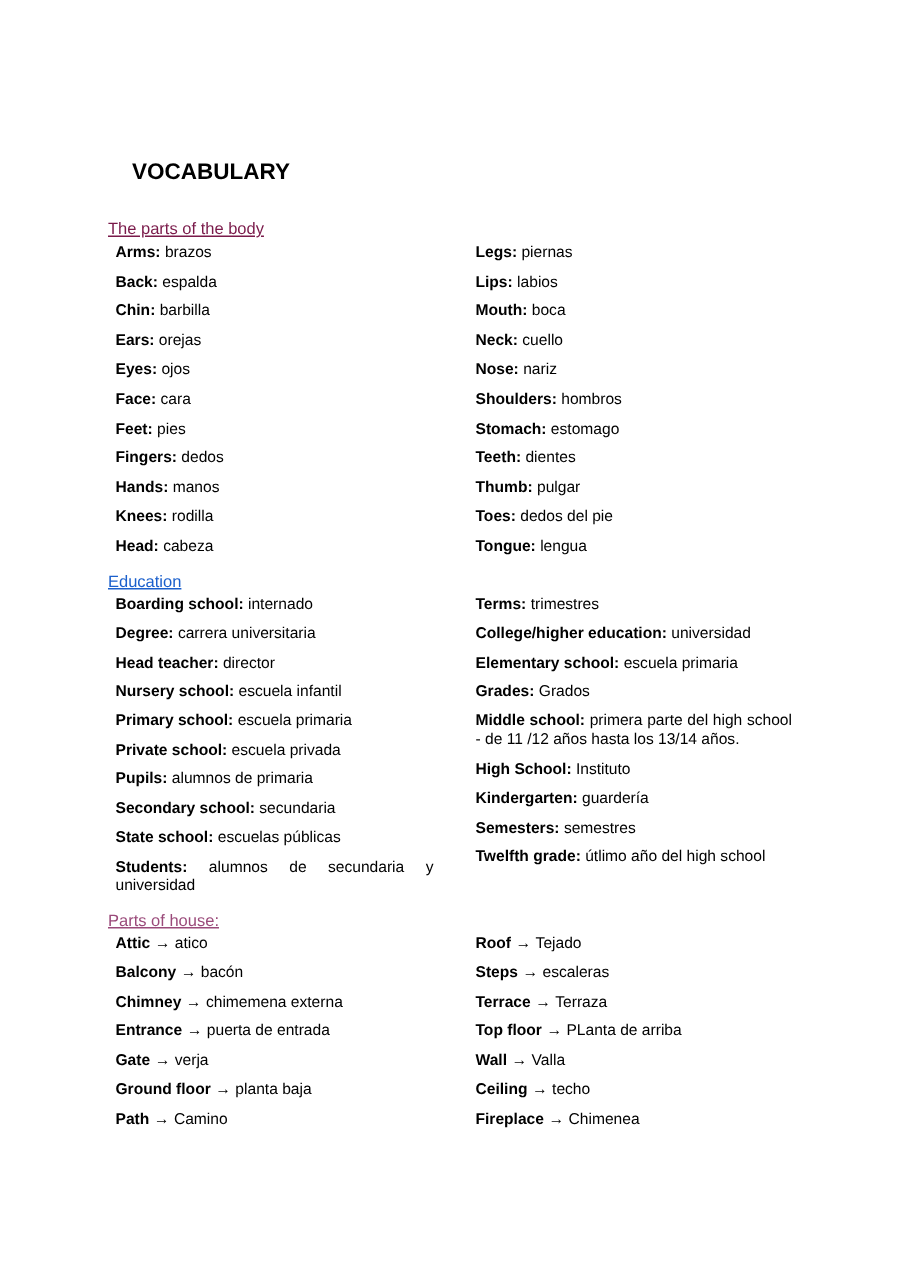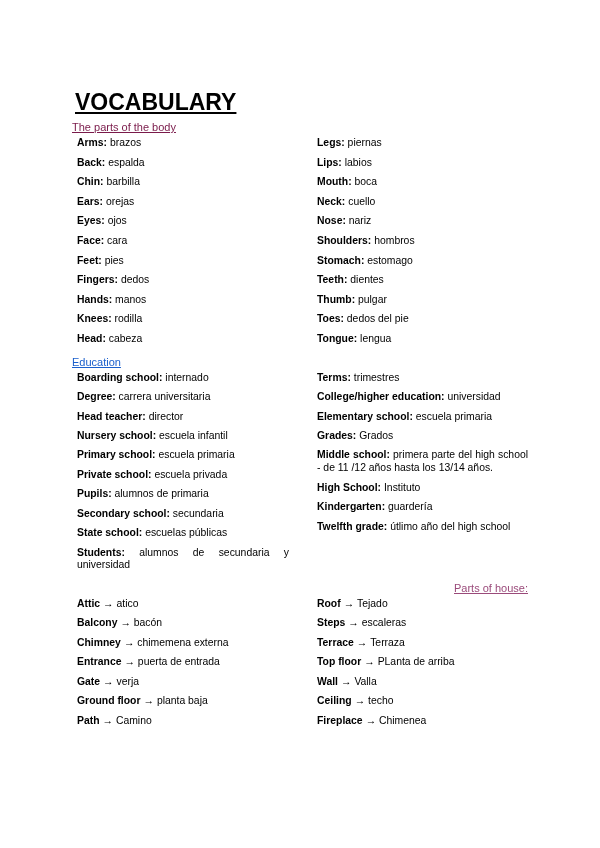--- a/index.html
+++ b/index.html
@@ -1,19 +1,19 @@
 <!DOCTYPE html>
 <html><head>
   <meta charset="utf-8">
   <style>
     html, body { margin: 0; padding: 0; background: #ffffff; }
     body { width: 600px; height: 848px; position: relative; overflow: hidden;
            font-family: "Liberation Sans", sans-serif; color: #000; }
     .page { position: absolute; left: 72px; top: 88px; width: 456px; }
-    .title { font-size: 23px; text-decoration: underline; margin: 3px; line-height: 22px; height: 24px; }
+    .title { font-size: 15px; margin: 16px; line-height: 22px; height: 24px; }
     .section-head { font-size: 11px; font-weight: normal; text-decoration: underline; height: 19px; line-height: 19px; }
     .cols { display: flex; justify-content: flex-end; }
     .col { width: 212px; }
     .col.right { width: 211px; margin-left: 28px; }
     .entry { font-size: 10.4px; line-height: 12.6px; margin-bottom: 6.9px; text-align: justify; }
     .entry .term { font-weight: bold; }
     .entry .arrow { margin: 0 3px; }
     .section { margin-bottom: 0; }
     .body-section .entry { margin-bottom: 7px; }
   </style>
@@ -71,27 +71,28 @@
           <div class="entry"><span class="term">Students:</span> <span class="def">alumnos de secundaria y universidad</span></div>
         </div>
       <div class="col right">
           <div class="entry"><span class="term">Terms:</span> <span class="def">trimestres</span></div>
           <div class="entry"><span class="term">College/higher education:</span> <span class="def">universidad</span></div>
           <div class="entry"><span class="term">Elementary school:</span> <span class="def">escuela primaria</span></div>
           <div class="entry"><span class="term">Grades:</span> <span class="def">Grados</span></div>
           <div class="entry"><span class="term">Middle school:</span> <span class="def">primera parte del high school - de 11 /12 años hasta los 13/14 años.</span></div>
           <div class="entry"><span class="term">High School:</span> <span class="def">Instituto</span></div>
           <div class="entry"><span class="term">Kindergarten:</span> <span class="def">guardería</span></div>
+          <div class="entry"><span class="term">Semesters:</span> <span class="def">semestres</span></div>
           <div class="entry"><span class="term">Twelfth grade:</span> <span class="def">útlimo año del high school</span></div>
         </div>
     </div>
   </div>
 
   <div class="section">
-    <div class="section-head" style="color: rgb(154, 74, 122); text-align: right;">Parts of house:</div>
+    <div class="section-head" style="color: rgb(154, 74, 122);">Parts of house:</div>
     <div class="cols">
       <div class="col">
           <div class="entry"><span class="term">Attic</span><span class="arrow">→</span><span class="def">atico</span></div>
           <div class="entry"><span class="term">Balcony</span><span class="arrow">→</span><span class="def">bacón</span></div>
           <div class="entry"><span class="term">Chimney</span><span class="arrow">→</span><span class="def">chimemena externa</span></div>
           <div class="entry"><span class="term">Entrance</span><span class="arrow">→</span><span class="def">puerta de entrada</span></div>
           <div class="entry"><span class="term">Gate</span><span class="arrow">→</span><span class="def">verja</span></div>
           <div class="entry"><span class="term">Ground floor</span><span class="arrow">→</span><span class="def">planta baja</span></div>
           <div class="entry"><span class="term">Path</span><span class="arrow">→</span><span class="def">Camino</span></div>
         </div>

